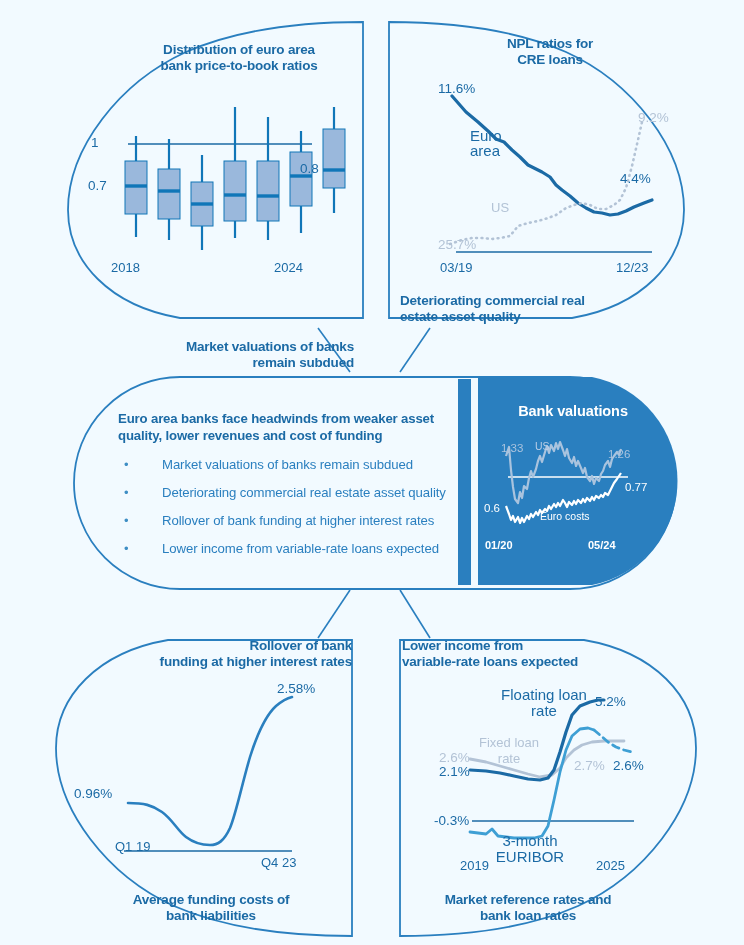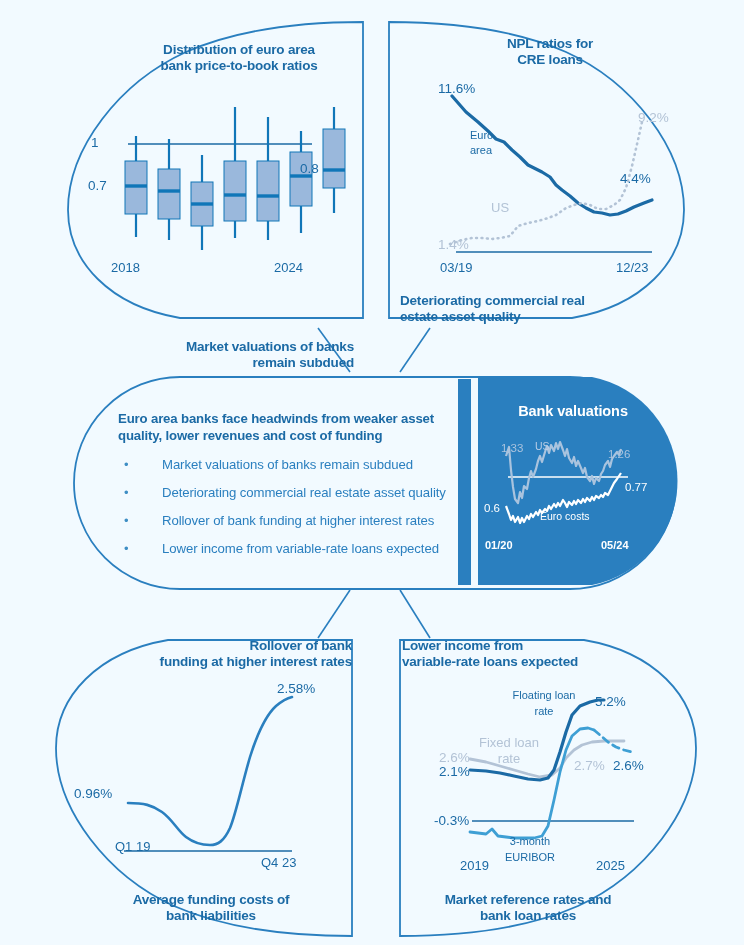--- a/index.html
+++ b/index.html
@@ -17,21 +17,21 @@
     color:#1b6aa5;font-weight:bold;font-size:13.5px;line-height:16px;
     letter-spacing:-0.2px;
   }
   .cap{
     color:#1b6aa5;font-weight:bold;font-size:13.5px;line-height:16px;
     letter-spacing:-0.2px;
   }
   .axl{color:#1b6aa5;font-size:13px;}
   .val{color:#1b6aa5;font-size:13.5px;}
   .valgrey{color:#b3c3d6;font-size:13.5px;}
-  .ser{color:#1b6aa5;font-size:11px;}
+  .ser{color:#1b6aa5;font-size:15px;}
   .sergrey{color:#b3c3d6;font-size:13px;}
   .centre-head{
     color:#1b6aa5;font-weight:bold;font-size:13.2px;line-height:16.5px;
     letter-spacing:-0.15px;
   }
   .bullet-row{display:flex;align-items:flex-start;margin-bottom:12px;}
   .bullet-dot{
     color:#3e8ec4;font-size:13px;width:44px;flex:0 0 44px;text-align:left;
     padding-left:6px;box-sizing:border-box;line-height:16px;
   }
@@ -218,21 +218,21 @@
     <div>remain subdued</div>
   </div>
 
   <div class="txt ttl" style="left:440px;top:36px;width:220px;text-align:center;">
     <div>NPL ratios for</div>
     <div>CRE loans</div>
   </div>
   <div class="txt val" style="left:438px;top:81px;">11.6%</div>
   <div class="txt valgrey" style="left:614px;top:110px;margin-left:24px;">9.2%</div>
   <div class="txt val" style="left:620px;top:171px;">4.4%</div>
-  <div class="txt valgrey" style="left:438px;top:237px;">1.4%</div>
+  <div class="txt valgrey" style="left:438px;top:237px;">25.7%</div>
   <div class="txt ser" style="left:470px;top:128px;line-height:15px;">
     <div>Euro</div>
     <div>area</div>
   </div>
   <div class="txt sergrey" style="left:491px;top:200px;">US</div>
   <div class="txt axl" style="left:440px;top:260px;">03/19</div>
   <div class="txt axl" style="left:616px;top:260px;">12/23</div>
   <div class="txt cap" style="left:400px;top:293px;width:260px;text-align:left;">
     <div>Deteriorating commercial real</div>
     <div>estate asset quality</div>
@@ -263,21 +263,21 @@
   </div>
 
   <div class="txt panel-title" style="left:508px;top:403px;width:130px;text-align:center;">Bank valuations</div>
   <div class="txt pvalg" style="left:501px;top:442px;">1.33</div>
   <div class="txt pvalg" style="left:608px;top:448px;">1.26</div>
   <div class="txt pval" style="left:484px;top:502px;">0.6</div>
   <div class="txt pval" style="left:625px;top:481px;">0.77</div>
   <div class="txt pserg" style="left:535px;top:440px;">US</div>
   <div class="txt pser" style="left:540px;top:510px;">Euro costs</div>
   <div class="txt pax" style="left:485px;top:539px;">01/20</div>
-  <div class="txt pax" style="left:601px;top:539px;">05/24</div>
+  <div class="txt pax" style="left:588px;top:539px;">05/24</div>
 
   <div class="txt ttl" style="left:120px;top:638px;width:232px;text-align:right;">
     <div>Rollover of bank</div>
     <div>funding at higher interest rates</div>
   </div>
   <div class="txt val" style="left:277px;top:681px;">2.58%</div>
   <div class="txt val" style="left:74px;top:786px;">0.96%</div>
   <div class="txt axl" style="left:115px;top:839px;">Q1 19</div>
   <div class="txt axl" style="left:261px;top:855px;">Q4 23</div>
   <div class="txt cap" style="left:96px;top:892px;width:230px;text-align:center;">

